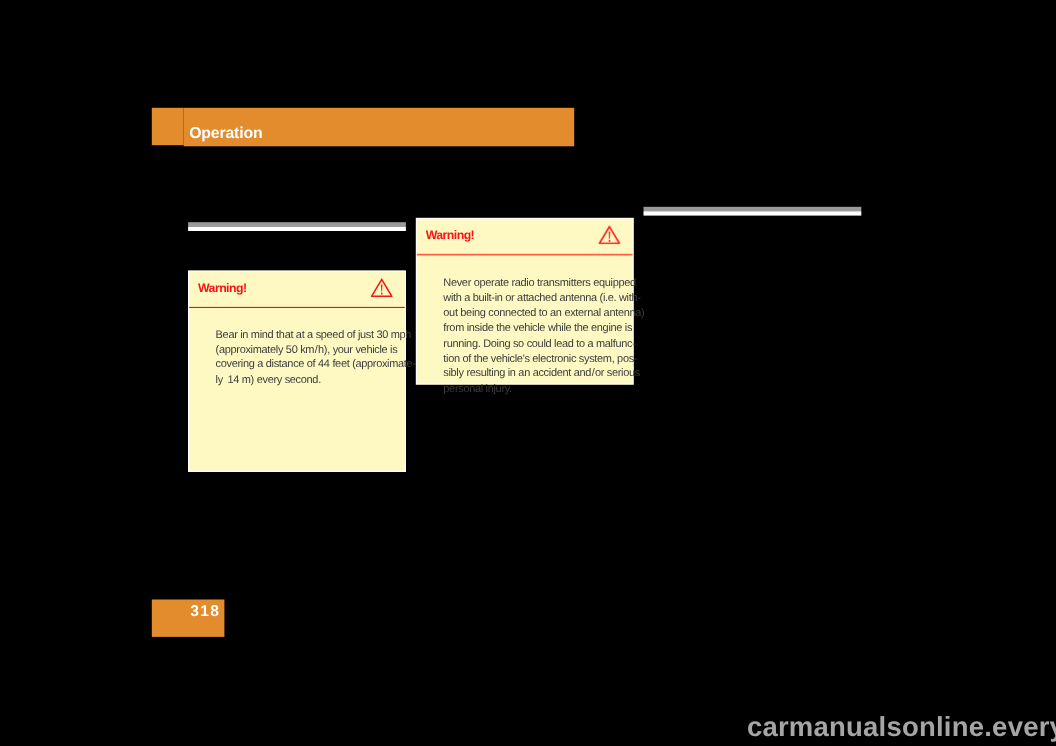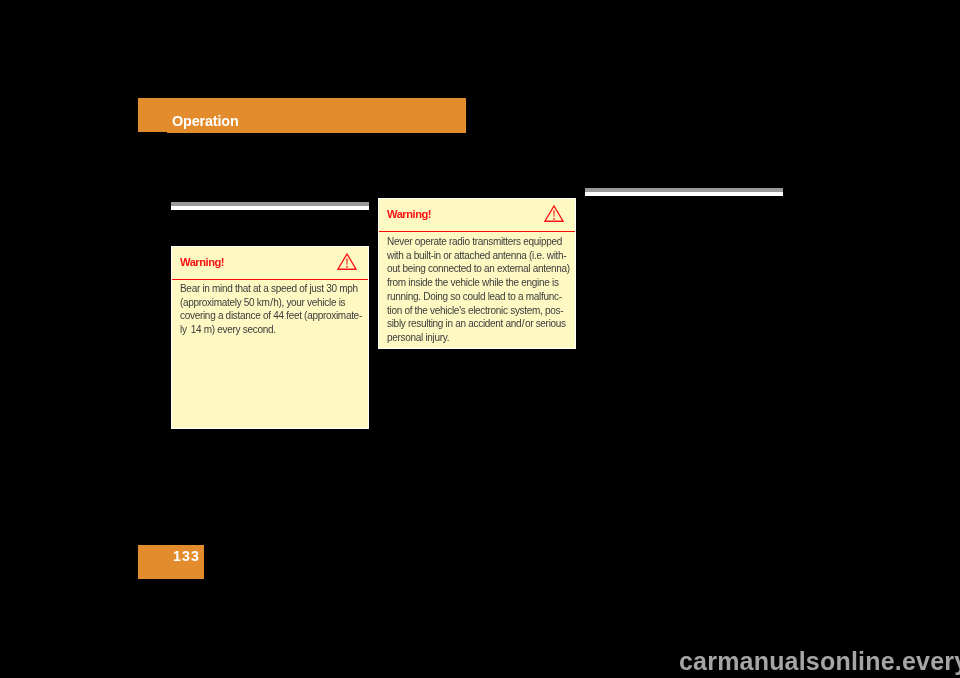--- a/index.html
+++ b/index.html
@@ -4,41 +4,41 @@
 <title>Manual page</title>
 <style>
   html,body{margin:0;padding:0;}
   body{width:960px;height:678px;background:#000;overflow:hidden;
        font-family:"Liberation Sans",sans-serif;}
   .page{position:relative;width:960px;height:678px;overflow:hidden;}
   
   .wb-body,.wb-title,.section-header .label,.pagenum span,.watermark{
       will-change:transform;-webkit-font-smoothing:antialiased;}
 
-  .section-header{position:absolute;left:138px;top:98px;width:328px;height:34.8px;}
+  .section-header{position:absolute;left:138px;top:98px;width:384px;height:34.8px;}
   .section-header .band-a{position:absolute;left:0;top:0;width:29.3px;height:33.7px;
       background:#E38C2E;}
   .section-header .band-b{position:absolute;left:29.3px;top:0;right:0;height:34.8px;
       background:#E38C2E;}
   .section-header .label{position:absolute;left:34.3px;top:14.8px;color:#ffffff;
       font-size:14.4px;font-weight:bold;line-height:16px;letter-spacing:-0.16px;}
 
   .rule{position:absolute;}
   .rule .rule-grey{height:4px;background:#9A9A9A;}
   .rule .rule-white{height:4px;background:#FFFFFF;}
 
   .warnbox{position:absolute;background:#fef9c3;border:1.2px solid #FFFFFF;
       box-sizing:border-box;}
   .wb-rule{position:absolute;left:0;right:0;top:31.9px;height:1.5px;background:#FC0707;}
   .wb-title{position:absolute;left:7.8px;top:8.6px;color:#FB1212;font-size:11.2px;
       font-weight:bold;letter-spacing:-0.5px;line-height:13px;}
   .wb-icon{position:absolute;left:164.8px;top:5.8px;width:20px;height:17px;}
   .wb-body{position:absolute;left:7.8px;top:35.1px;color:#3c3c3c;font-size:10px;
       line-height:13.7px;letter-spacing:-0.3px;white-space:nowrap;}
-  .wb-body p{margin:0;}
+  .wb-body p{margin:16px;}
   .wb-body p + p{margin-top:4.5px;font-weight:bold;}
   sup{font-size:8.3px;vertical-align:baseline;position:relative;top:-3.3px;line-height:0;letter-spacing:0;}
 
   .pagenum{position:absolute;left:138px;top:545px;width:66px;height:34px;background:#E38C2E;}
   .pagenum span{position:absolute;left:35.0px;top:4.0px;color:#ffffff;font-size:14.2px;
       font-weight:bold;line-height:14px;letter-spacing:1.15px;}
 
   .watermark{position:absolute;left:679px;top:645.5px;color:#A5A5A5;font-size:25px;
       font-weight:bold;letter-spacing:0.2px;line-height:30px;}
 </style>
@@ -90,18 +90,18 @@
         </svg>
       </span>
       <div class="wb-rule"></div>
     </div>
     <div class="wb-body" style="top:36.1px;">
       <p>Never operate radio transmitters equipped<br>with a built-in or attached antenna (i.e. with-<br>out being connected to an external antenna)<br>from inside the vehicle while the engine is<br>running. Doing so could lead to a malfunc-<br>tion of the vehicle's electronic system, pos-<br>sibly resulting in an accident and / or serious<br>personal injury.</p>
     </div>
   </div>
 
   <div class="pagenum">
-    <span>133</span>
+    <span>318</span>
   </div>
 
   <div class="watermark">carmanualsonline.every</div>
 
 </div>
 
 </body></html>

